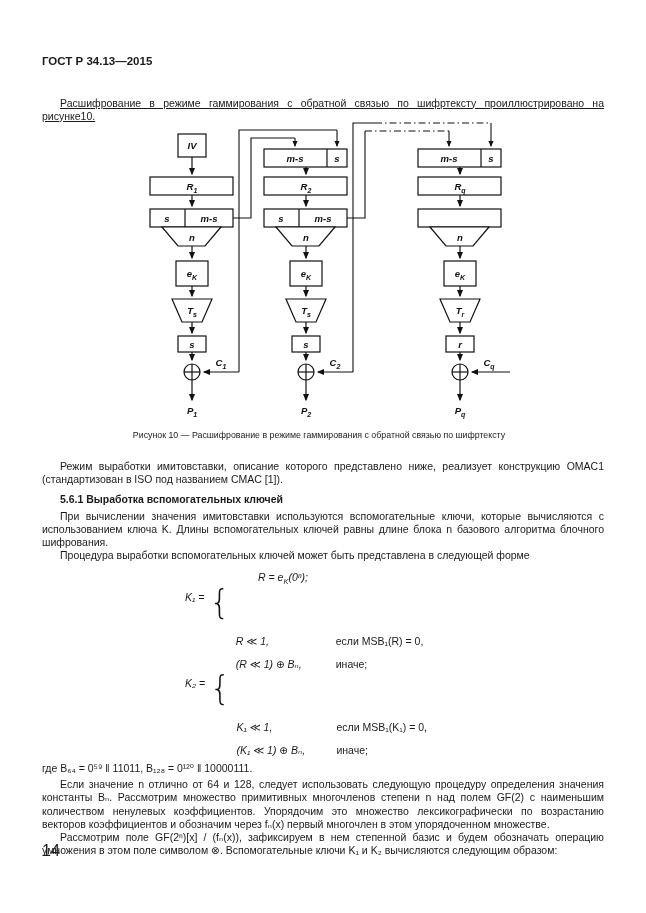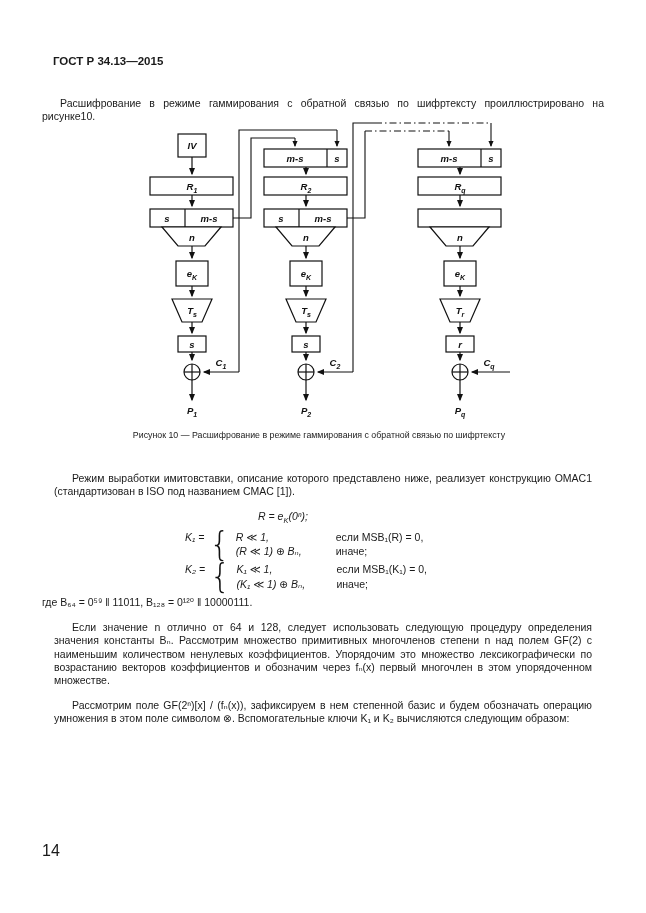--- a/index.html
+++ b/index.html
@@ -1,38 +1,38 @@
 <!DOCTYPE html>
 <html><head>
 <meta charset="utf-8">
 <style>
   html,body{margin:0;padding:0;background:#9e9e9e;}
   .page{
     position:relative;width:646px;height:913px;margin:0 auto;background:#ffffff;
     font-family:"Liberation Sans","DejaVu Sans",sans-serif;color:#1a1a1a;overflow:hidden;
   }
-  .gost-header{position:absolute;left:53px;top:55px;font-size:11.5px;font-weight:bold;}
+  .gost-header{position:absolute;left:42px;top:55px;font-size:11.5px;font-weight:bold;}
   .intro{position:absolute;left:42px;top:86px;width:562px;font-size:10.5px;line-height:1.25;
-    text-align:justify;text-indent:18px;}
+    text-align:justify;text-indent:18px;text-decoration:underline;}
   .diagram-svg{position:absolute;left:0;top:115px;}
   svg text{font-family:"Liberation Sans","DejaVu Sans",sans-serif;}
   .dlbl{font-size:9.5px;font-weight:bold;font-style:italic;fill:#111;}
   .dsub{font-size:7px;}
   .caption{position:absolute;left:0;top:430px;width:638px;text-align:center;font-size:8.8px;color:#222;}
   .textcol{position:absolute;left:42px;top:460px;width:562px;font-size:10.5px;line-height:1.26;text-align:justify;}
-  .para{margin:12px;text-indent:18px;}
+  .para{margin:0;text-indent:18px;}
   .head{margin:7px 0 3px 0;text-indent:18px;font-weight:bold;}
   .fblock{margin:8px 0 5px 0;}
   .fr-def{margin-left:216px;font-style:italic;margin-bottom:5px;}
   .fr-def sub{font-size:7.5px;}
   .fcase{display:flex;margin-left:143px;margin-bottom:5px;}
   .fcase .lhs{font-style:italic;margin-right:5px;white-space:nowrap;}
   .brace{font-family:"DejaVu Sans",sans-serif;font-size:32px;font-weight:200;line-height:0.85;
     margin-right:6px;transform:scaleY(1.05);color:#111;}
-  .crows{display:grid;grid-template-columns:100px auto;row-gap:1px;}
+  .crows{display:grid;grid-template-columns:100px auto;row-gap:10px;margin-top:44px;}
   .expr{font-style:italic;white-space:nowrap;}
   .cond{white-space:nowrap;}
   .where{margin:2px 0 3px 0;text-indent:0;}
   .page-number{position:absolute;left:42px;top:842px;font-size:16px;}
 </style>
 </head>
 <body>
 
 <div class="page">
 
@@ -165,20 +165,23 @@
       <text class="dlbl" x="460" y="348" text-anchor="middle">r</text>
       <text class="dlbl" x="489" y="366" text-anchor="middle"><tspan>C</tspan><tspan class="dsub" dy="2.5">q</tspan></text>
       <text class="dlbl" x="460" y="414" text-anchor="middle"><tspan>P</tspan><tspan class="dsub" dy="2.5">q</tspan></text>
     </g>
   </svg>
 
   <div class="caption">Рисунок 10 — Расшифрование в режиме гаммирования с обратной связью по шифртексту</div>
 
   <div class="textcol">
     <p class="para">Режим выработки имитовставки, описание которого представлено ниже, реализует конструкцию OMAC1 (стандартизован в ISO под названием CMAC [1]).</p>
+    <p class="head">5.6.1 Выработка вспомогательных ключей</p>
+    <p class="para">При вычислении значения имитовставки используются вспомогательные ключи, которые вычисляются с использованием ключа K. Длины вспомогательных ключей равны длине блока n базового алгоритма блочного шифрования.</p>
+    <p class="para">Процедура выработки вспомогательных ключей может быть представлена в следующей форме</p>
 
     <div class="fblock">
       <div class="fr-def"><span>R = e</span><sub>K</sub><span>(0ⁿ);</span></div>
 
       <div class="fcase">
         <span class="lhs">K₁ =</span>
         <span class="brace">{</span>
         <div class="crows">
           <span class="expr">R ≪ 1,</span>
           <span class="cond">если MSB₁(R) = 0,</span>

